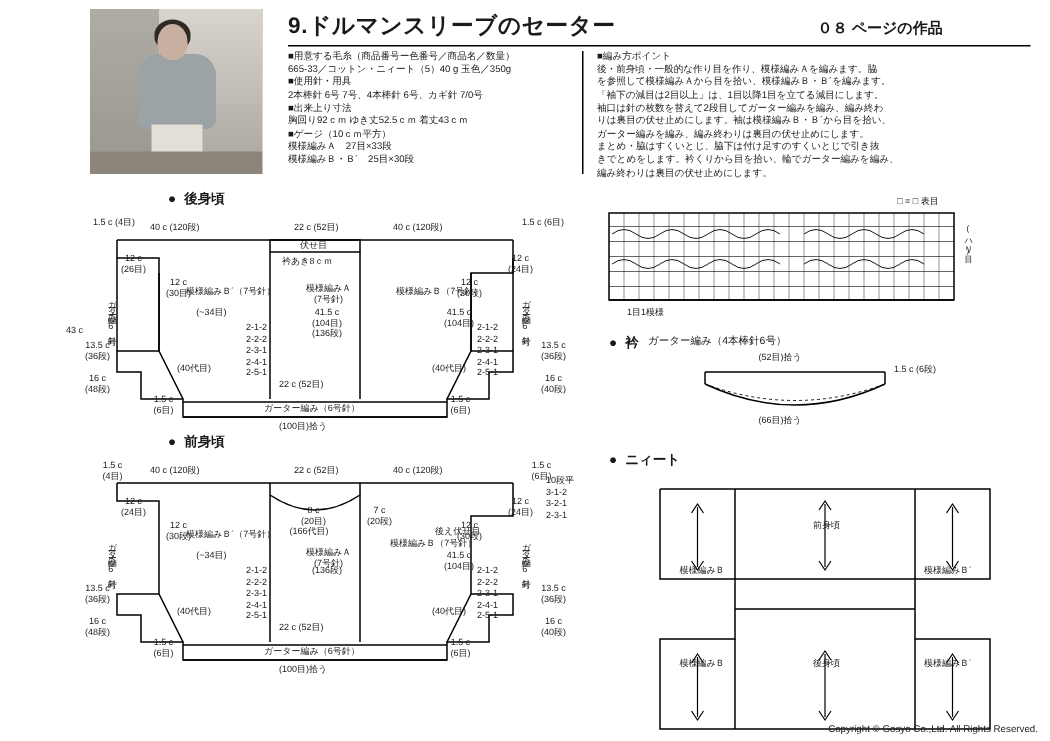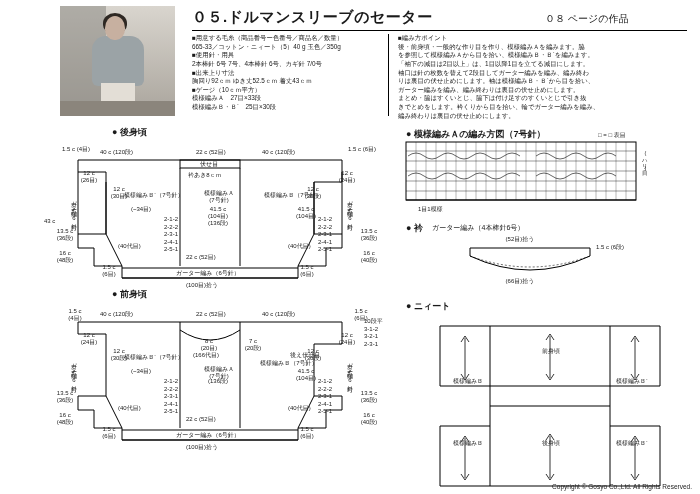--- a/index.html
+++ b/index.html
@@ -41,32 +41,32 @@
     background:#e3ded6;
   }
   .photo .floor { position:absolute; left:0; bottom:0; width:100%; height:14%; background:#8b857c; }
 
   .title {
     position:absolute; left:192px; top:8px;
     font-size:15px; font-weight:bold; letter-spacing:0.5px;
   }
   .page-ref {
     position:absolute; left:545px; top:12px;
-    font-size:10px; font-weight:normal;
+    font-size:10px; font-weight:bold;
   }
   .hdr-rule {
     position:absolute; left:192px; top:30px; width:495px; height:1px; background:#000;
   }
   .hdr-left { position:absolute; left:192px; top:34px; width:185px; line-height:1.35; font-size:6.4px; }
   .hdr-right { position:absolute; left:398px; top:34px; width:290px; line-height:1.35; font-size:6.4px; }
   .hdr-left div, .hdr-right div { white-space:nowrap; }
   .hdr-vline { position:absolute; left:388px; top:34px; width:1px; height:82px; background:#000; }
 
   
-  .sec { position:absolute; font-weight:bold; font-size:9px; }
+  .sec { position:absolute; font-weight:bold; font-size:9px;font-family:Liberation Mono, monospace; }
   .lbl { position:absolute; font-size:6px; white-space:nowrap; line-height:1.15; }
   .lbl.c { text-align:center; }
   .vert { writing-mode:vertical-rl; text-orientation:upright; letter-spacing:-1px; }
 
   svg { position:absolute; left:0; top:0; overflow:visible; }
 
   .footer {
     position:absolute; right:8px; bottom:4px; font-size:6.5px; color:#222;
   }
 </style>
@@ -78,21 +78,21 @@
   <div class="header">
     <div class="photo">
       <div class="bg"></div>
         <div class="wall"></div>
       <div class="person-body"></div>
       <div class="person-legs"></div>
       <div class="person-hair"></div>
       <div class="person-head"></div>
       <div class="floor"></div>
     </div>
-    <div class="title">０５.ドルマンスリーブのセーター</div>
+    <div class="title">9.ドルマンスリーブのセーター</div>
     <div class="page-ref">０８ ページの作品</div>
     <div class="hdr-rule"></div>
     <div class="hdr-vline"></div>
 
     <div class="hdr-left">
       <div>■用意する毛糸（商品番号ー色番号／商品名／数量）</div>
       <div>665-33／コットン・ニィート（5）40 g 玉色／350g</div>
       <div>■使用針・用具</div>
       <div>2本棒針 6号 7号、4本棒針 6号、カギ針 7/0号</div>
       <div>■出来上り寸法</div>
@@ -288,21 +288,20 @@
     <div>2-5-1</div>
   </div>
   <div class="lbl" style="left:318px; top:378px; line-height:1.25;">
     <div>2-1-2</div>
     <div>2-2-2</div>
     <div>2-3-1</div>
     <div>2-4-1</div>
     <div>2-5-1</div>
   </div>
 
-  <div class="sec" style="left:406px; top:128px;">● 模様編みＡの編み方図（7号針）</div>
   <div class="lbl" style="left:598px; top:132px;">□ = □ 表目</div>
 
   <svg width="250" height="70" style="left:406px; top:142px;">
     <rect x="0" y="0" width="230" height="58" fill="none" stroke="#000" stroke-width="1"></rect>
     <g stroke="#000" stroke-width="0.4">
       <line x1="0" y1="9" x2="230" y2="9"></line>
       <line x1="0" y1="19" x2="230" y2="19"></line>
       <line x1="0" y1="29" x2="230" y2="29"></line>
       <line x1="0" y1="39" x2="230" y2="39"></line>
       <line x1="0" y1="49" x2="230" y2="49"></line>

